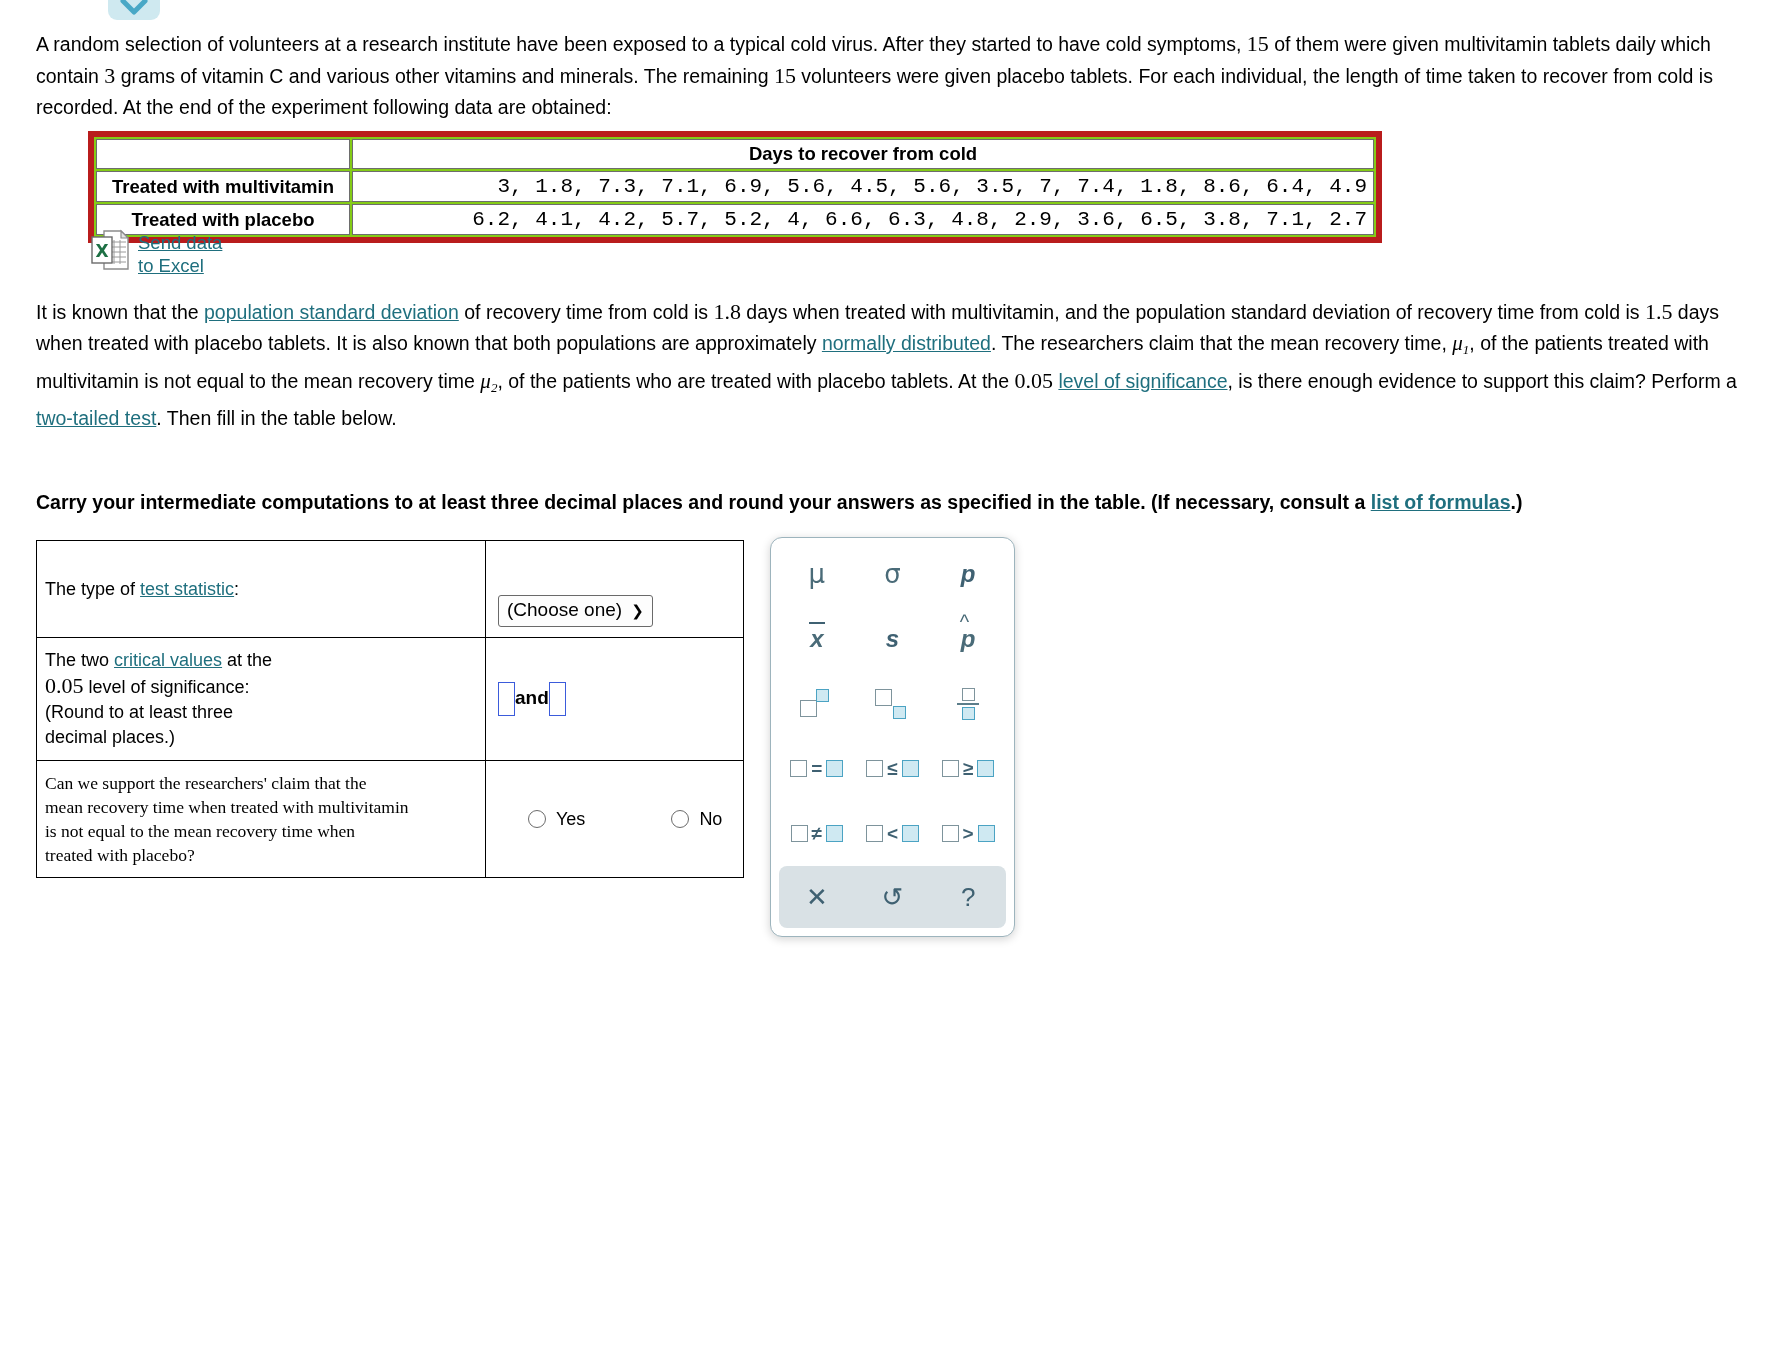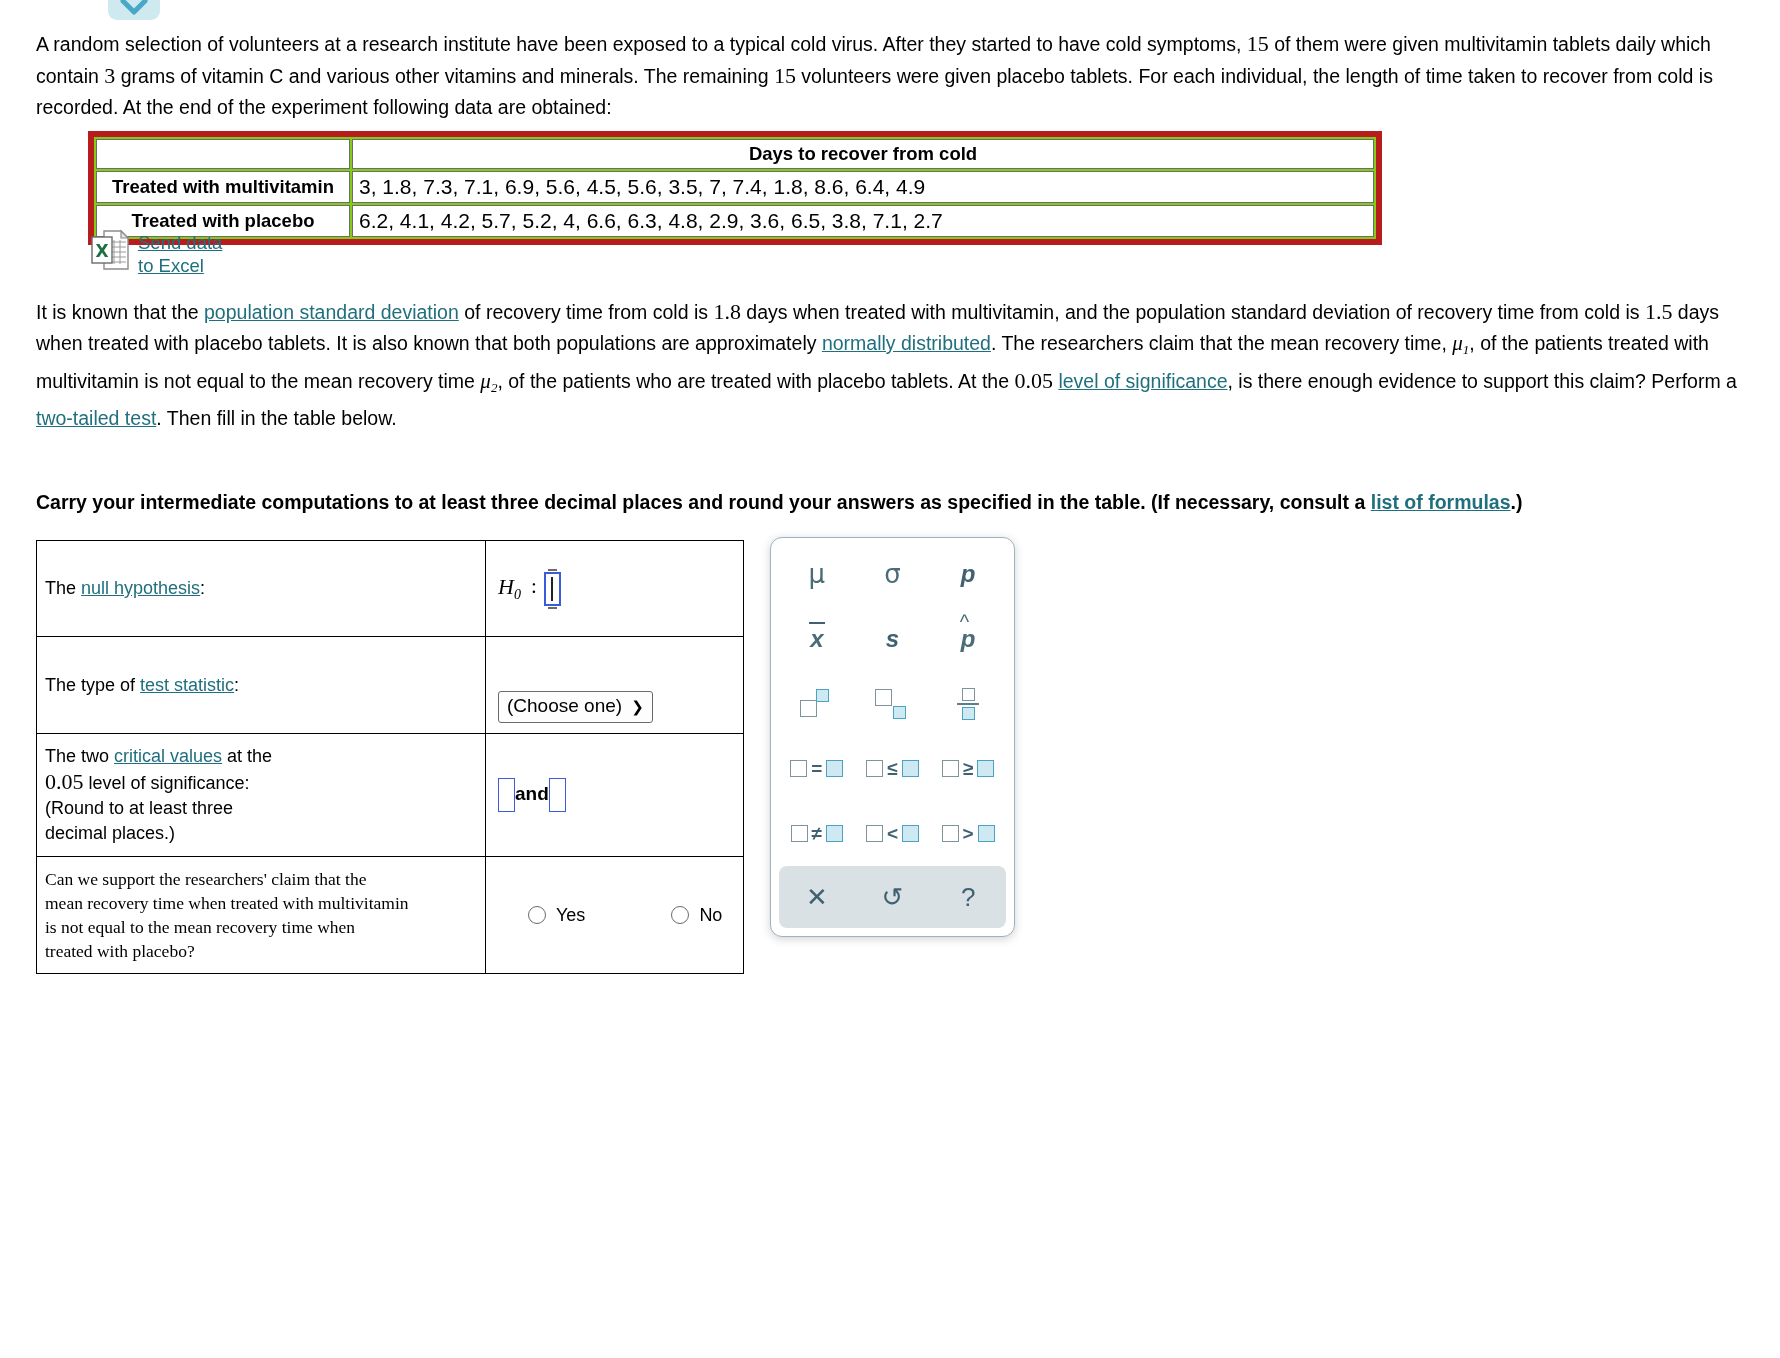--- a/index.html
+++ b/index.html
@@ -49,22 +49,22 @@
   td.hdr-blank{width:240px; height:22px; background:#ffffff;}
   td.hdr-title{
     background:#efefef; text-align:center; font-weight:bold;
     width:1008px; font-size:18.5px;
   }
   td.row-label{
     background:#efefef; font-weight:bold; text-align:center;
     font-size:18.5px; white-space:nowrap;
   }
   td.row-values{
-    font-family:Liberation Sans, sans-serif; font-size:21px;
-    text-align:left; padding-left:7px;
+    font-family:Liberation Mono, monospace; font-size:21px;
+    text-align:right; padding-left:7px;
   }
 
   
   .excel-row{position:absolute; left:90px; top:228px; display:flex; align-items:flex-start;}
   .excel-icon{width:40px; height:44px; position:relative; margin-right:8px;}
   .excel-link{
     font-size:18.5px; line-height:23px; color:#1f6f7e;
     text-decoration:underline; cursor:pointer; padding-top:3px;
   }
 
@@ -239,28 +239,20 @@
   </div>
 
   <div class="prose" style="top:487px;font-weight:bold;">
     <p>
       <span>Carry your intermediate computations to at least three decimal places and round your answers as specified in the table. (If necessary, consult a </span><a class="lnk">list of formulas</a><span>.)</span>
     </p>
   </div>
 
   <table class="ans-table">
     <tbody>
-        <tr class="rowtall">
-      <td class="ans-label">
-        <span>The </span><a class="lnk">null hypothesis</a><span>:</span>
-      </td>
-      <td class="ans-field">
-        <span class="hsym">H</span><span class="hsym hsub">0</span><span class="colon">:</span><span class="inputbox focused"><span class="caret"></span></span>
-      </td>
-    </tr>
 
 
     <tr class="rowtall">
       <td class="ans-label">
         <span>The type of </span><a class="lnk">test statistic</a><span>:</span>
       </td>
       <td class="ans-field">
         <span class="selectbox"><span>(Choose one)</span><span class="caret-dn">❯</span></span>
       </td>
     </tr>

